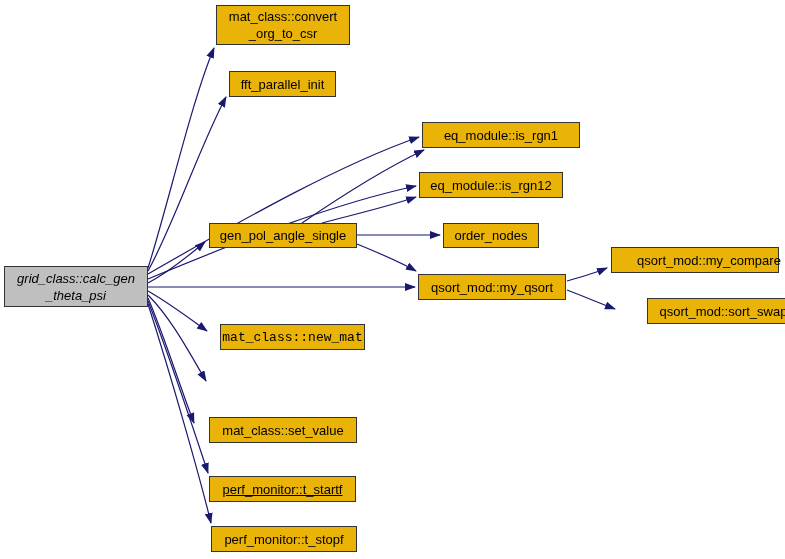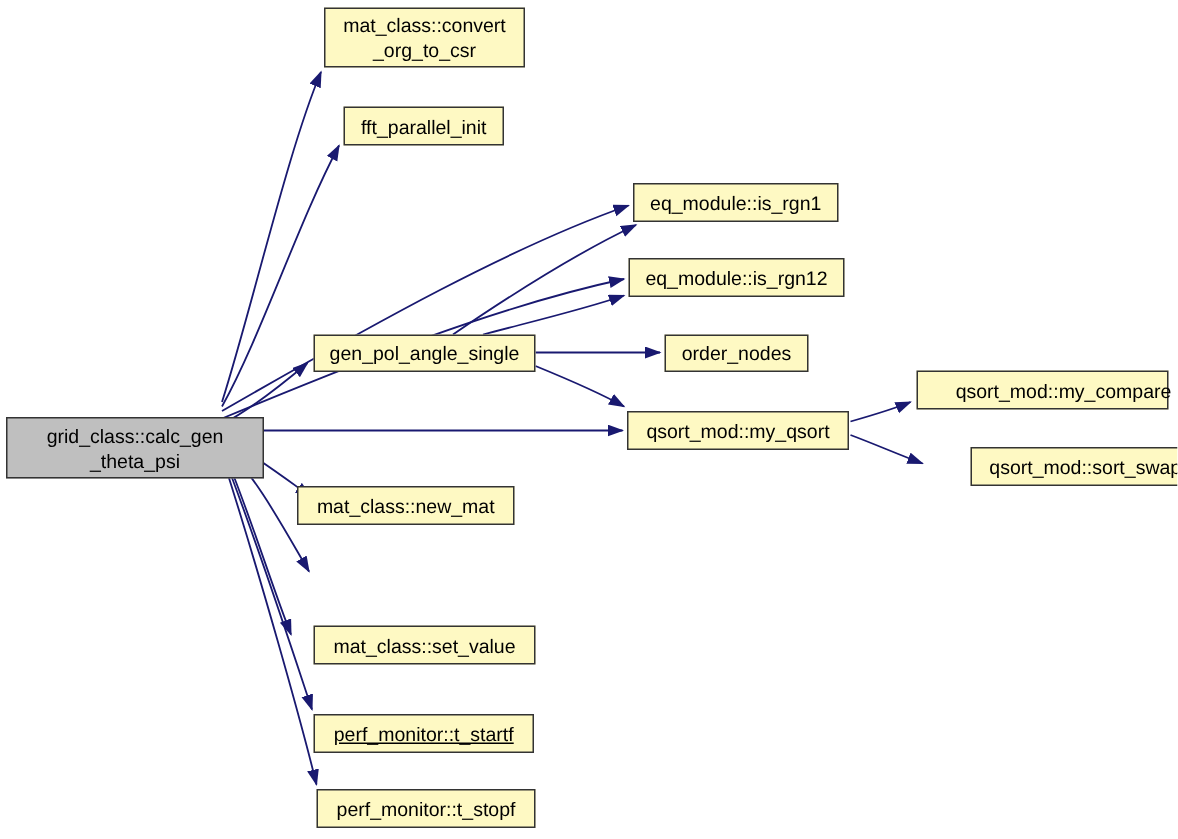--- a/index.html
+++ b/index.html
@@ -17,21 +17,21 @@
     width: 785px; height: 559px;
   }
   .edge {
     fill: none;
     stroke: #191970;
     stroke-width: 1.2;
   }
   .node {
     position: absolute;
     box-sizing: border-box;
-    background: #fef9c3;
+    background: #eab308;
     border: 1px solid #333333;
     display: flex;
     flex-direction: column;
     align-items: center;
     justify-content: center;
     text-align: center;
     font-size: 13px;
     line-height: 17px;
     color: #000000;
     white-space: nowrap;
@@ -64,35 +64,35 @@
     <path class="edge" marker-end="url(#arrow)" d="M148,301 C171,360 196,437 208,473"></path>
     <path class="edge" marker-end="url(#arrow)" d="M148,304 C173,382 201,482 211,523"></path>
     <path class="edge" marker-end="url(#arrow)" d="M302,223 C340,197 386,168 424,150"></path>
     <path class="edge" marker-end="url(#arrow)" d="M322,223 C356,214 390,206 416,197"></path>
     <path class="edge" marker-end="url(#arrow)" d="M357,235 L440,235"></path>
     <path class="edge" marker-end="url(#arrow)" d="M357,244 C379,253 400,262 416,271"></path>
     <path class="edge" marker-end="url(#arrow)" d="M567,281 C581,277 595,273 607,268"></path>
     <path class="edge" marker-end="url(#arrow)" d="M567,290 C583,296 599,303 615,309"></path>
   </svg>
 
-  <div class="node highlight" style="left:4px; top:278px; width:172px; height:41px;">
+  <div class="node highlight" style="left:4px; top:266px; width:144px; height:41px;font-style:italic;">
     <span>grid_class::calc_gen</span>
     <span>_theta_psi</span>
   </div>
 
   <div class="node" style="left:216px; top:5px; width:134px; height:40px;">
     <span>mat_class::convert</span>
     <span>_org_to_csr</span>
   </div>
 
   <div class="node" style="left:229px; top:71px; width:107px; height:26px;">
     <span>fft_parallel_init</span>
   </div>
 
-  <div class="node" style="left:422px; top:122px; width:137px; height:26px;">
+  <div class="node" style="left:422px; top:122px; width:158px; height:26px;">
     <span>eq_module::is_rgn1</span>
   </div>
 
   <div class="node" style="left:419px; top:172px; width:144px; height:26px;">
     <span>eq_module::is_rgn12</span>
   </div>
 
   <div class="node" style="left:209px; top:223px; width:148px; height:25px;text-align:center;">
     <span>gen_pol_angle_single</span>
   </div>
@@ -106,21 +106,21 @@
   </div>
 
   <div class="node" style="left:611px; top:247px; width:168px; height:26px;padding-left:28px;">
     <span>qsort_mod::my_compare</span>
   </div>
 
   <div class="node" style="left:619px; top:298px; width:153px; height:26px;margin-left:28px;">
     <span>qsort_mod::sort_swap</span>
   </div>
 
-  <div class="node" style="left:198px; top:324px; width:145px; height:26px;">
+  <div class="node" style="left:220px; top:324px; width:145px; height:26px;font-family:Liberation Mono, monospace;">
     <span>mat_class::new_mat</span>
   </div>
 
   <div class="node" style="left:209px; top:375px; width:148px; height:26px;margin-top:42px;">
     <span>mat_class::set_value</span>
   </div>
 
 
   <div class="node" style="left:209px; top:476px; width:147px; height:26px;text-decoration:underline;">
     <span>perf_monitor::t_startf</span>

